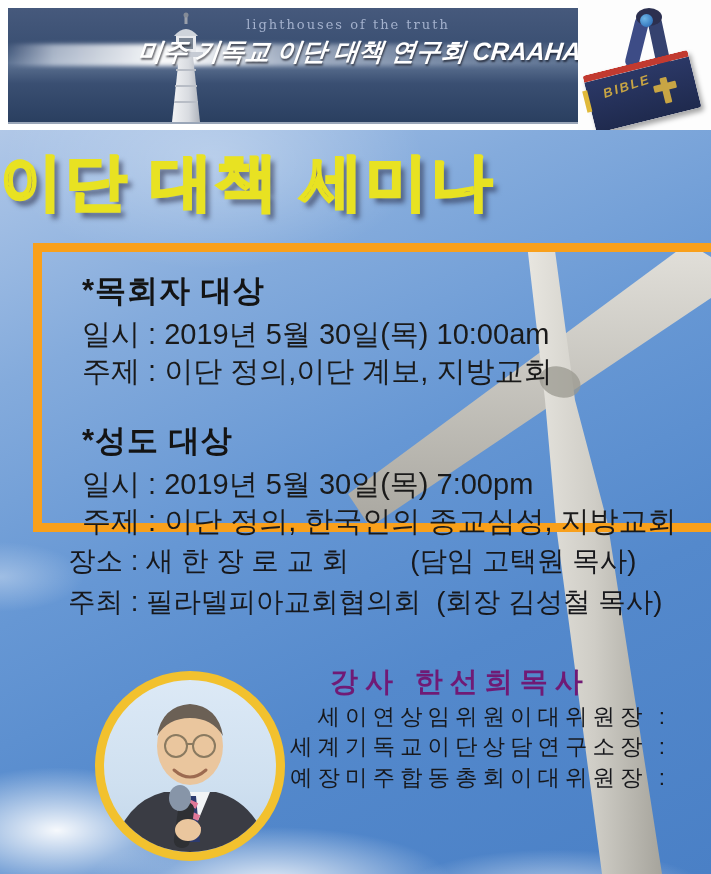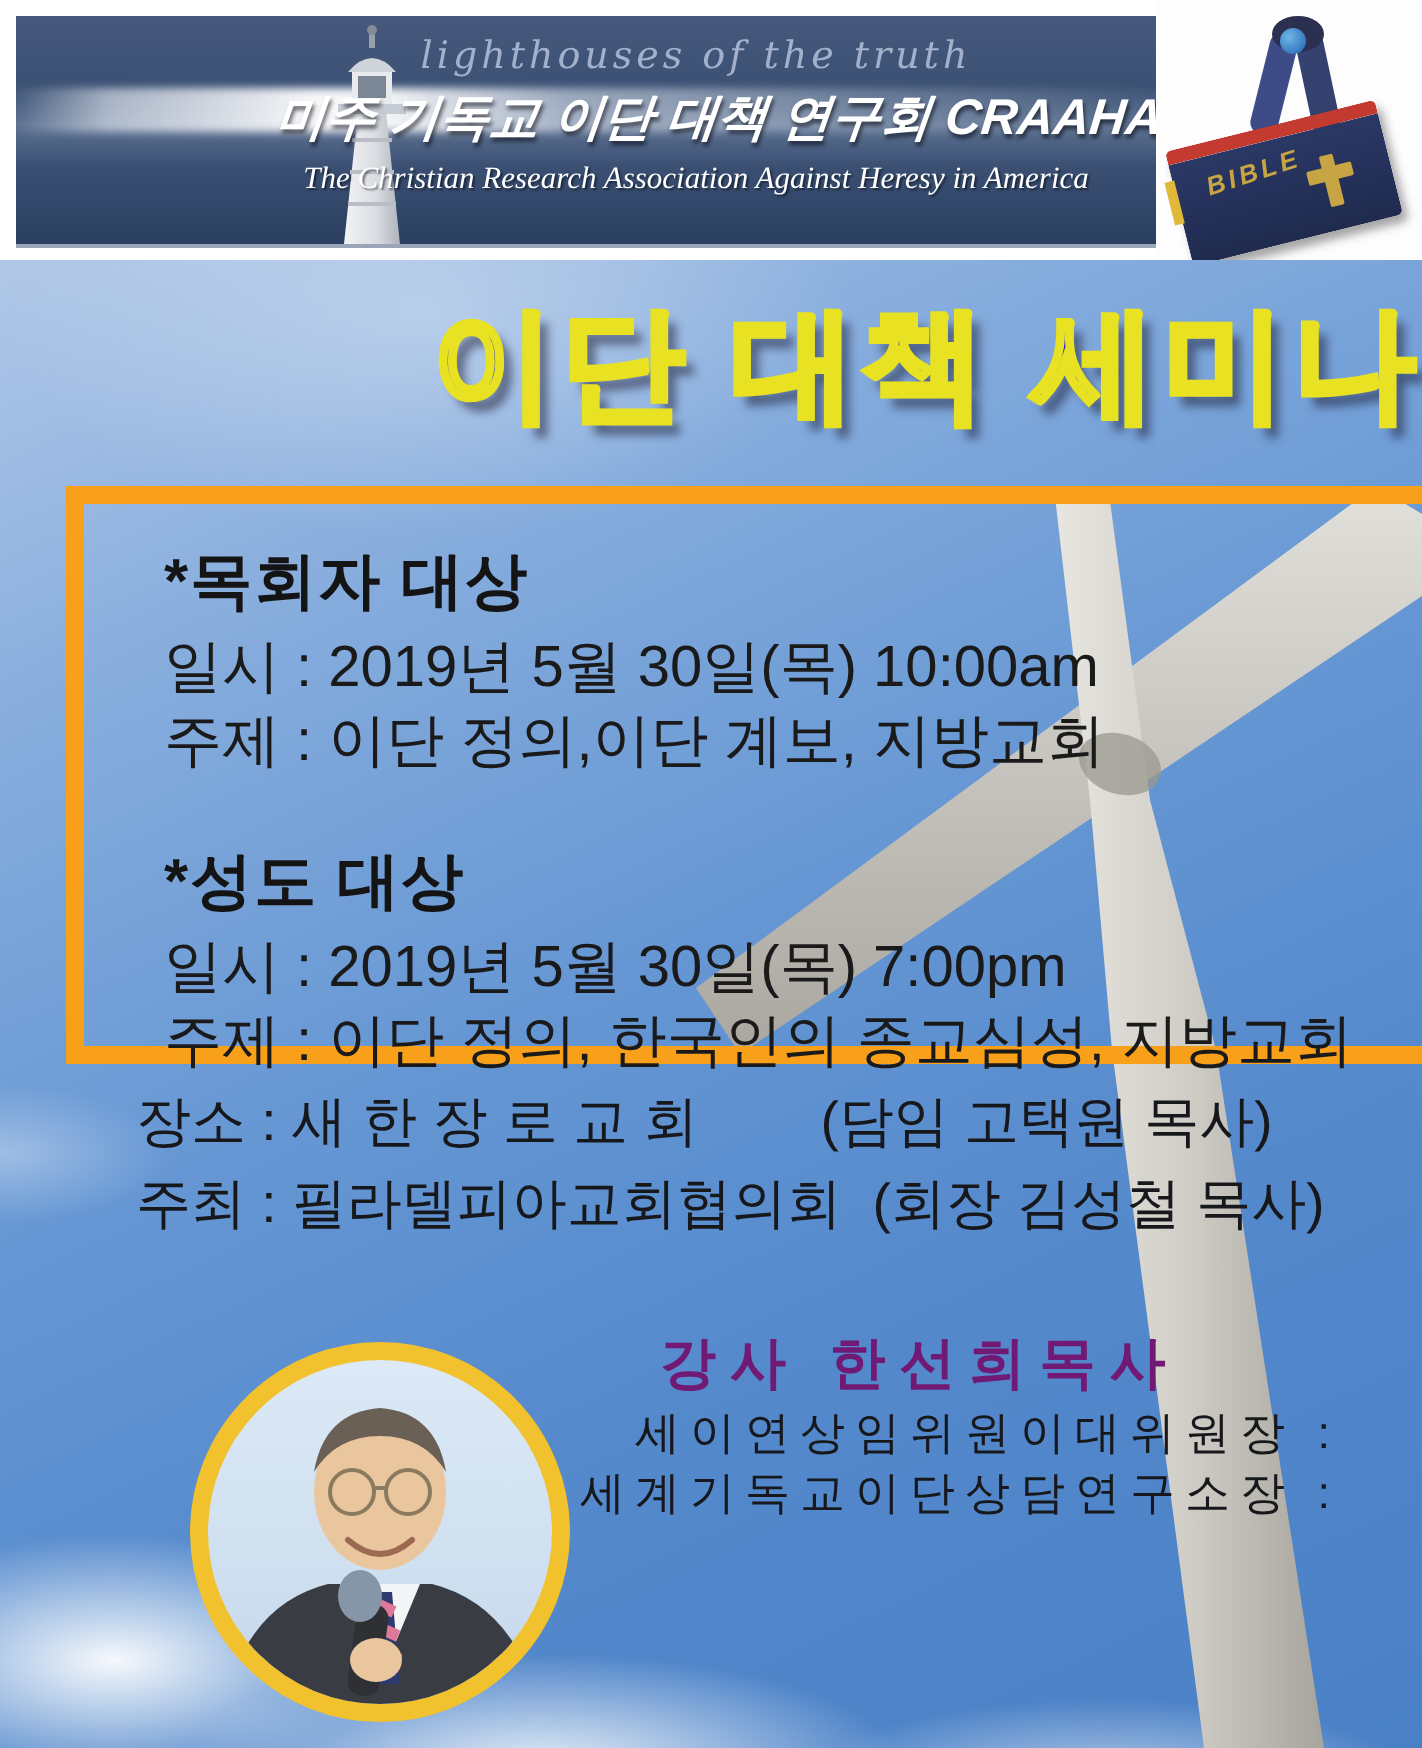--- a/index.html
+++ b/index.html
@@ -21,42 +21,42 @@
 
   
   .header{position:absolute;left:0;top:0;width:711px;height:130px;background:#fff;z-index:3;}
   .banner{position:absolute;left:8px;top:8px;width:570px;height:114px;overflow:hidden;
     background:linear-gradient(180deg,#46597c 0%,#3c5174 30%,#5d7292 48%,#3a4f72 66%,#2a3f60 100%);
     border-bottom:2px solid #9aa6b8;}
   .beam{position:absolute;left:0;top:36px;width:100%;height:22px;filter:blur(2px);
     background:linear-gradient(90deg,rgba(245,249,255,0) 0%,rgba(245,249,255,.55) 8%,rgba(255,255,255,.95) 26%,rgba(255,255,255,.95) 32%,rgba(245,249,255,.5) 48%,rgba(240,246,255,.22) 75%,rgba(240,246,255,0) 100%);}
   .lighthouse{position:absolute;left:118px;top:0;}
   .banner-text{position:absolute;right:20px;top:9px;width:420px;text-align:center;color:#fff;}
-  .tagline{font-family:"DejaVu Serif","Liberation Serif",serif;font-style:italic;font-size:19px;
+  .tagline{font-family:"DejaVu Serif","Liberation Serif",serif;font-size:13px;
     color:#aebbd6;letter-spacing:2px;opacity:.9;}
   .org-kr{font-size:25px;font-weight:bold;font-style:italic;letter-spacing:0px;margin-top:3px;
     transform:skewX(-6deg);text-shadow:1px 2px 2px rgba(0,0,10,.6);white-space:nowrap;}
   .org-en{font-family:"Liberation Serif","DejaVu Serif",serif;font-style:italic;font-size:15.5px;
     margin-top:6px;text-shadow:1px 1px 1px rgba(0,0,10,.5);white-space:nowrap;}
   .logo-box{position:absolute;left:578px;top:0;width:133px;height:130px;background:#fdfdfd;overflow:hidden;}
   .book{position:absolute;left:10px;top:62px;width:108px;height:52px;transform:rotate(-14deg);
     background:linear-gradient(180deg,#2b3866 0%,#1f2a4e 100%);border-top:7px solid #c23a30;border-radius:3px;
     box-shadow:2px 4px 5px rgba(0,0,0,.35);}
   .book-label{position:absolute;left:16px;top:6px;color:#c8a544;font-size:13px;font-weight:bold;
     font-style:italic;letter-spacing:2px;transform:rotate(-4deg);}
   .book-cross-v{position:absolute;left:74px;top:14px;width:7px;height:26px;background:#c8a544;border-radius:1px;}
   .book-cross-h{position:absolute;left:66px;top:20px;width:23px;height:7px;background:#c8a544;border-radius:1px;}
   .bookmark{position:absolute;left:-4px;top:8px;width:5px;height:22px;background:#e0b93a;}
   .figure-leg1{position:absolute;left:52px;top:16px;width:14px;height:52px;background:#3d4c86;border-radius:6px;transform:rotate(14deg);}
   .figure-leg2{position:absolute;left:74px;top:16px;width:14px;height:52px;background:#35426f;border-radius:6px;transform:rotate(-12deg);}
   .figure-head{position:absolute;left:58px;top:8px;width:26px;height:18px;background:#2c3050;border-radius:50%;}
   .figure-globe{position:absolute;left:62px;top:14px;width:13px;height:13px;background:radial-gradient(circle at 35% 35%,#6fb7e8,#1f5fae);border-radius:50%;}
 
   
-  .title{position:absolute;left:0;top:140px;width:711px;text-align:right;z-index:2;
+  .title{position:absolute;left:0;top:140px;width:711px;text-align:left;z-index:2;
     font-size:62px;font-weight:bold;letter-spacing:3px;color:#2b22cf;
     -webkit-text-stroke:2.5px #e8e222;
     text-shadow:5px 6px 5px rgba(30,30,55,.55);white-space:nowrap;}
 
   
   .schedule-box{position:absolute;left:33px;top:243px;width:631px;height:261px;
     border:9px solid #f9a01b;z-index:2;padding:10px 0 0 40px;box-sizing:content-box;}
   .sec-heading{font-size:31px;font-weight:bold;color:#141414;letter-spacing:1px;margin:8px 0 4px 0;}
   .sec-line{font-size:29px;color:#1a1a1a;line-height:37px;letter-spacing:0px;white-space:pre;}
   .sec-gap{height:22px;}
@@ -118,21 +118,20 @@
         <path d="M48,28 Q60,14 72,28 Z" fill="#cfd4db"></path>
         <rect x="58.5" y="8" width="3" height="8" fill="#9aa0ab"></rect>
         <circle cx="60" cy="7" r="2.5" fill="#848b97"></circle>
         <line x1="50" y1="62" x2="70" y2="62" stroke="#b8bdc6" stroke-width="2"></line>
         <line x1="49" y1="78" x2="71" y2="78" stroke="#b8bdc6" stroke-width="2"></line>
         <line x1="48" y1="94" x2="72" y2="94" stroke="#b8bdc6" stroke-width="2"></line>
       </svg>
       <div class="banner-text">
         <div class="tagline">lighthouses of the truth</div>
         <div class="org-kr">미주 기독교 이단 대책 연구회 CRAAHA</div>
-        <div class="org-en">The Christian Research Association Against Heresy in America</div>
       </div>
     </div>
     <div class="logo-box">
       <div class="figure-leg1"></div>
       <div class="figure-leg2"></div>
       <div class="figure-head"></div>
       <div class="figure-globe"></div>
       <div class="book">
         <span class="book-label">BIBLE</span>
         <div class="book-cross-v"></div>
@@ -160,20 +159,21 @@
 
   <div class="info">
     <div class="info-line">장소 : 새 한 장 로 교 회        (담임 고택원 목사)</div>
     <div class="info-line">주최 : 필라델피아교회협의회  (회장 김성철 목사)</div>
   </div>
 
   <div class="speaker-heading">강사 한선희목사</div>
   <div class="speaker-titles">
     <div class="speaker-title-line">세이연상임위원이대위원장 :</div>
     <div class="speaker-title-line">세계기독교이단상담연구소장 :</div>
+    <div class="speaker-title-line">예장미주합동총회이대위원장 :</div>
   </div>
 
   <div class="photo">
     <svg width="172" height="172" viewBox="0 0 172 172" aria-hidden="true">
       <path d="M8,172 Q20,122 60,112 L112,112 Q152,122 166,172 Z" fill="#3a3c44"></path>
       <path d="M66,112 L86,160 L106,112 Z" fill="#f2f4f6"></path>
       <path d="M80,116 L92,116 L96,162 L78,162 Z" fill="#2c3a6e"></path>
       <path d="M80,120 L93,126 M79,131 L95,138 M79,143 L96,150" stroke="#e07898" stroke-width="6" fill="none"></path>
       <ellipse cx="86" cy="66" rx="33" ry="39" fill="#eac69e"></ellipse>
       <path d="M53,56 Q58,26 86,24 Q114,26 119,56 Q108,38 86,38 Q64,38 53,56 Z" fill="#6b6055"></path>

